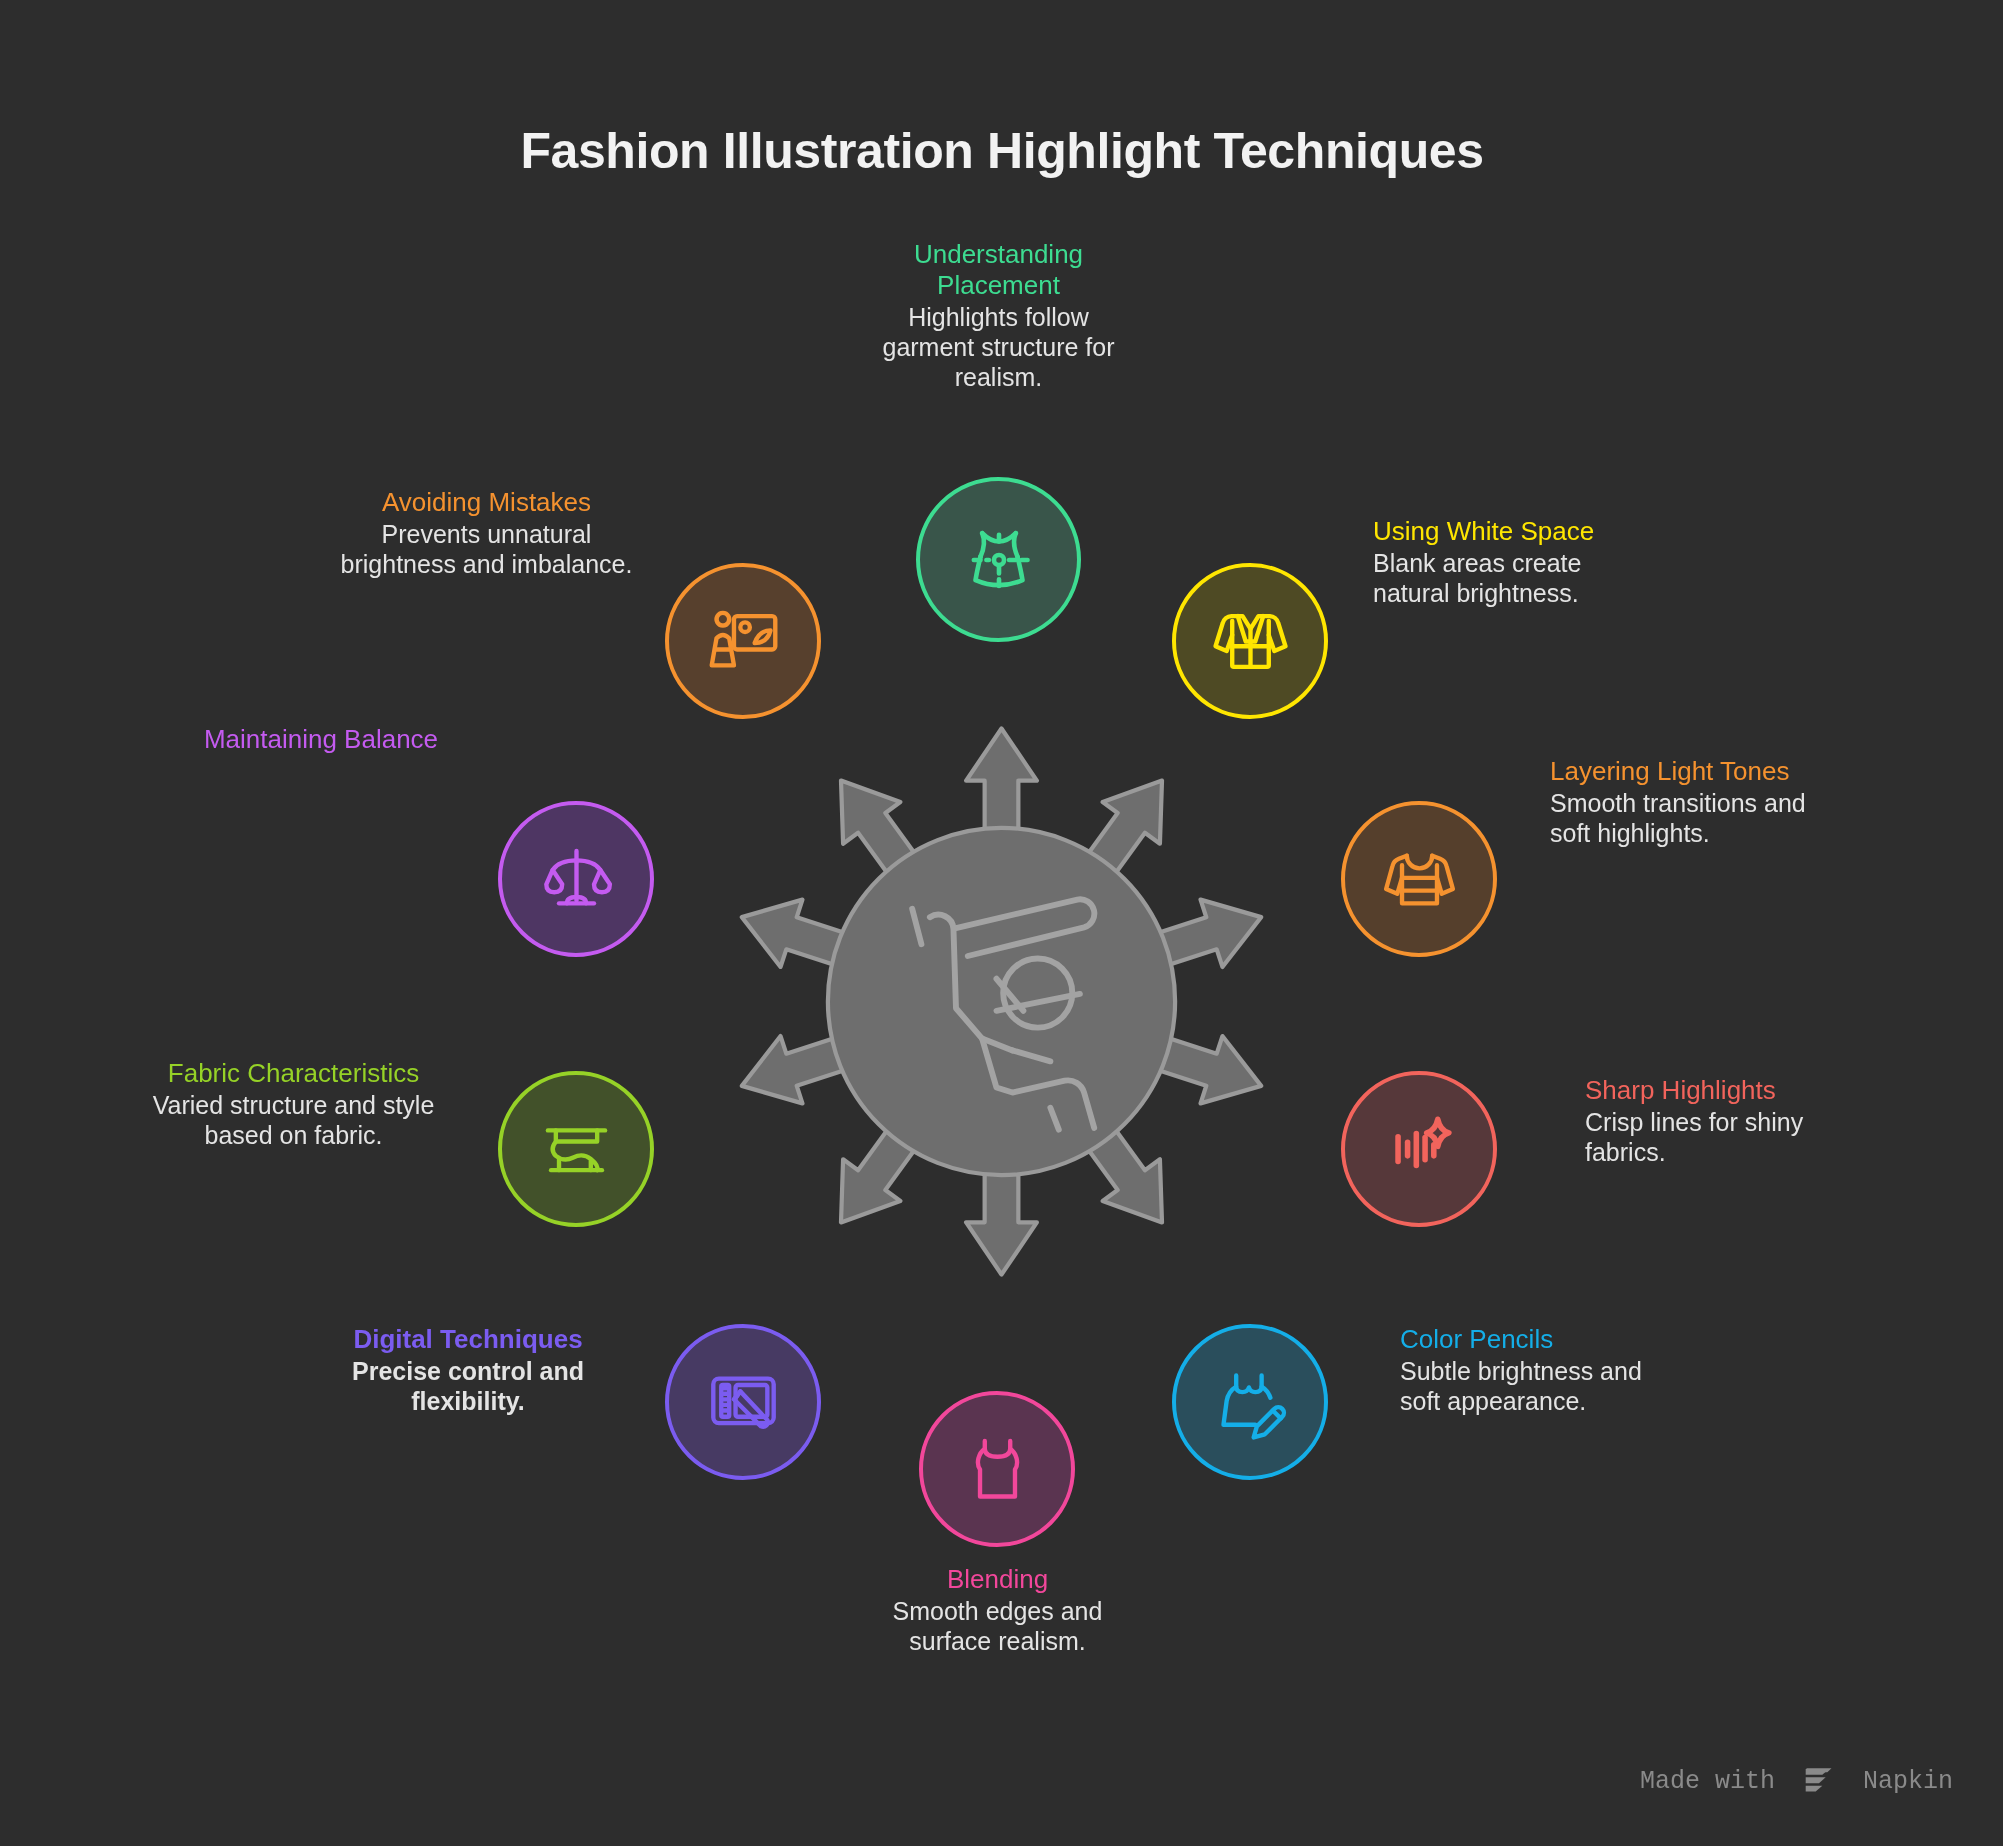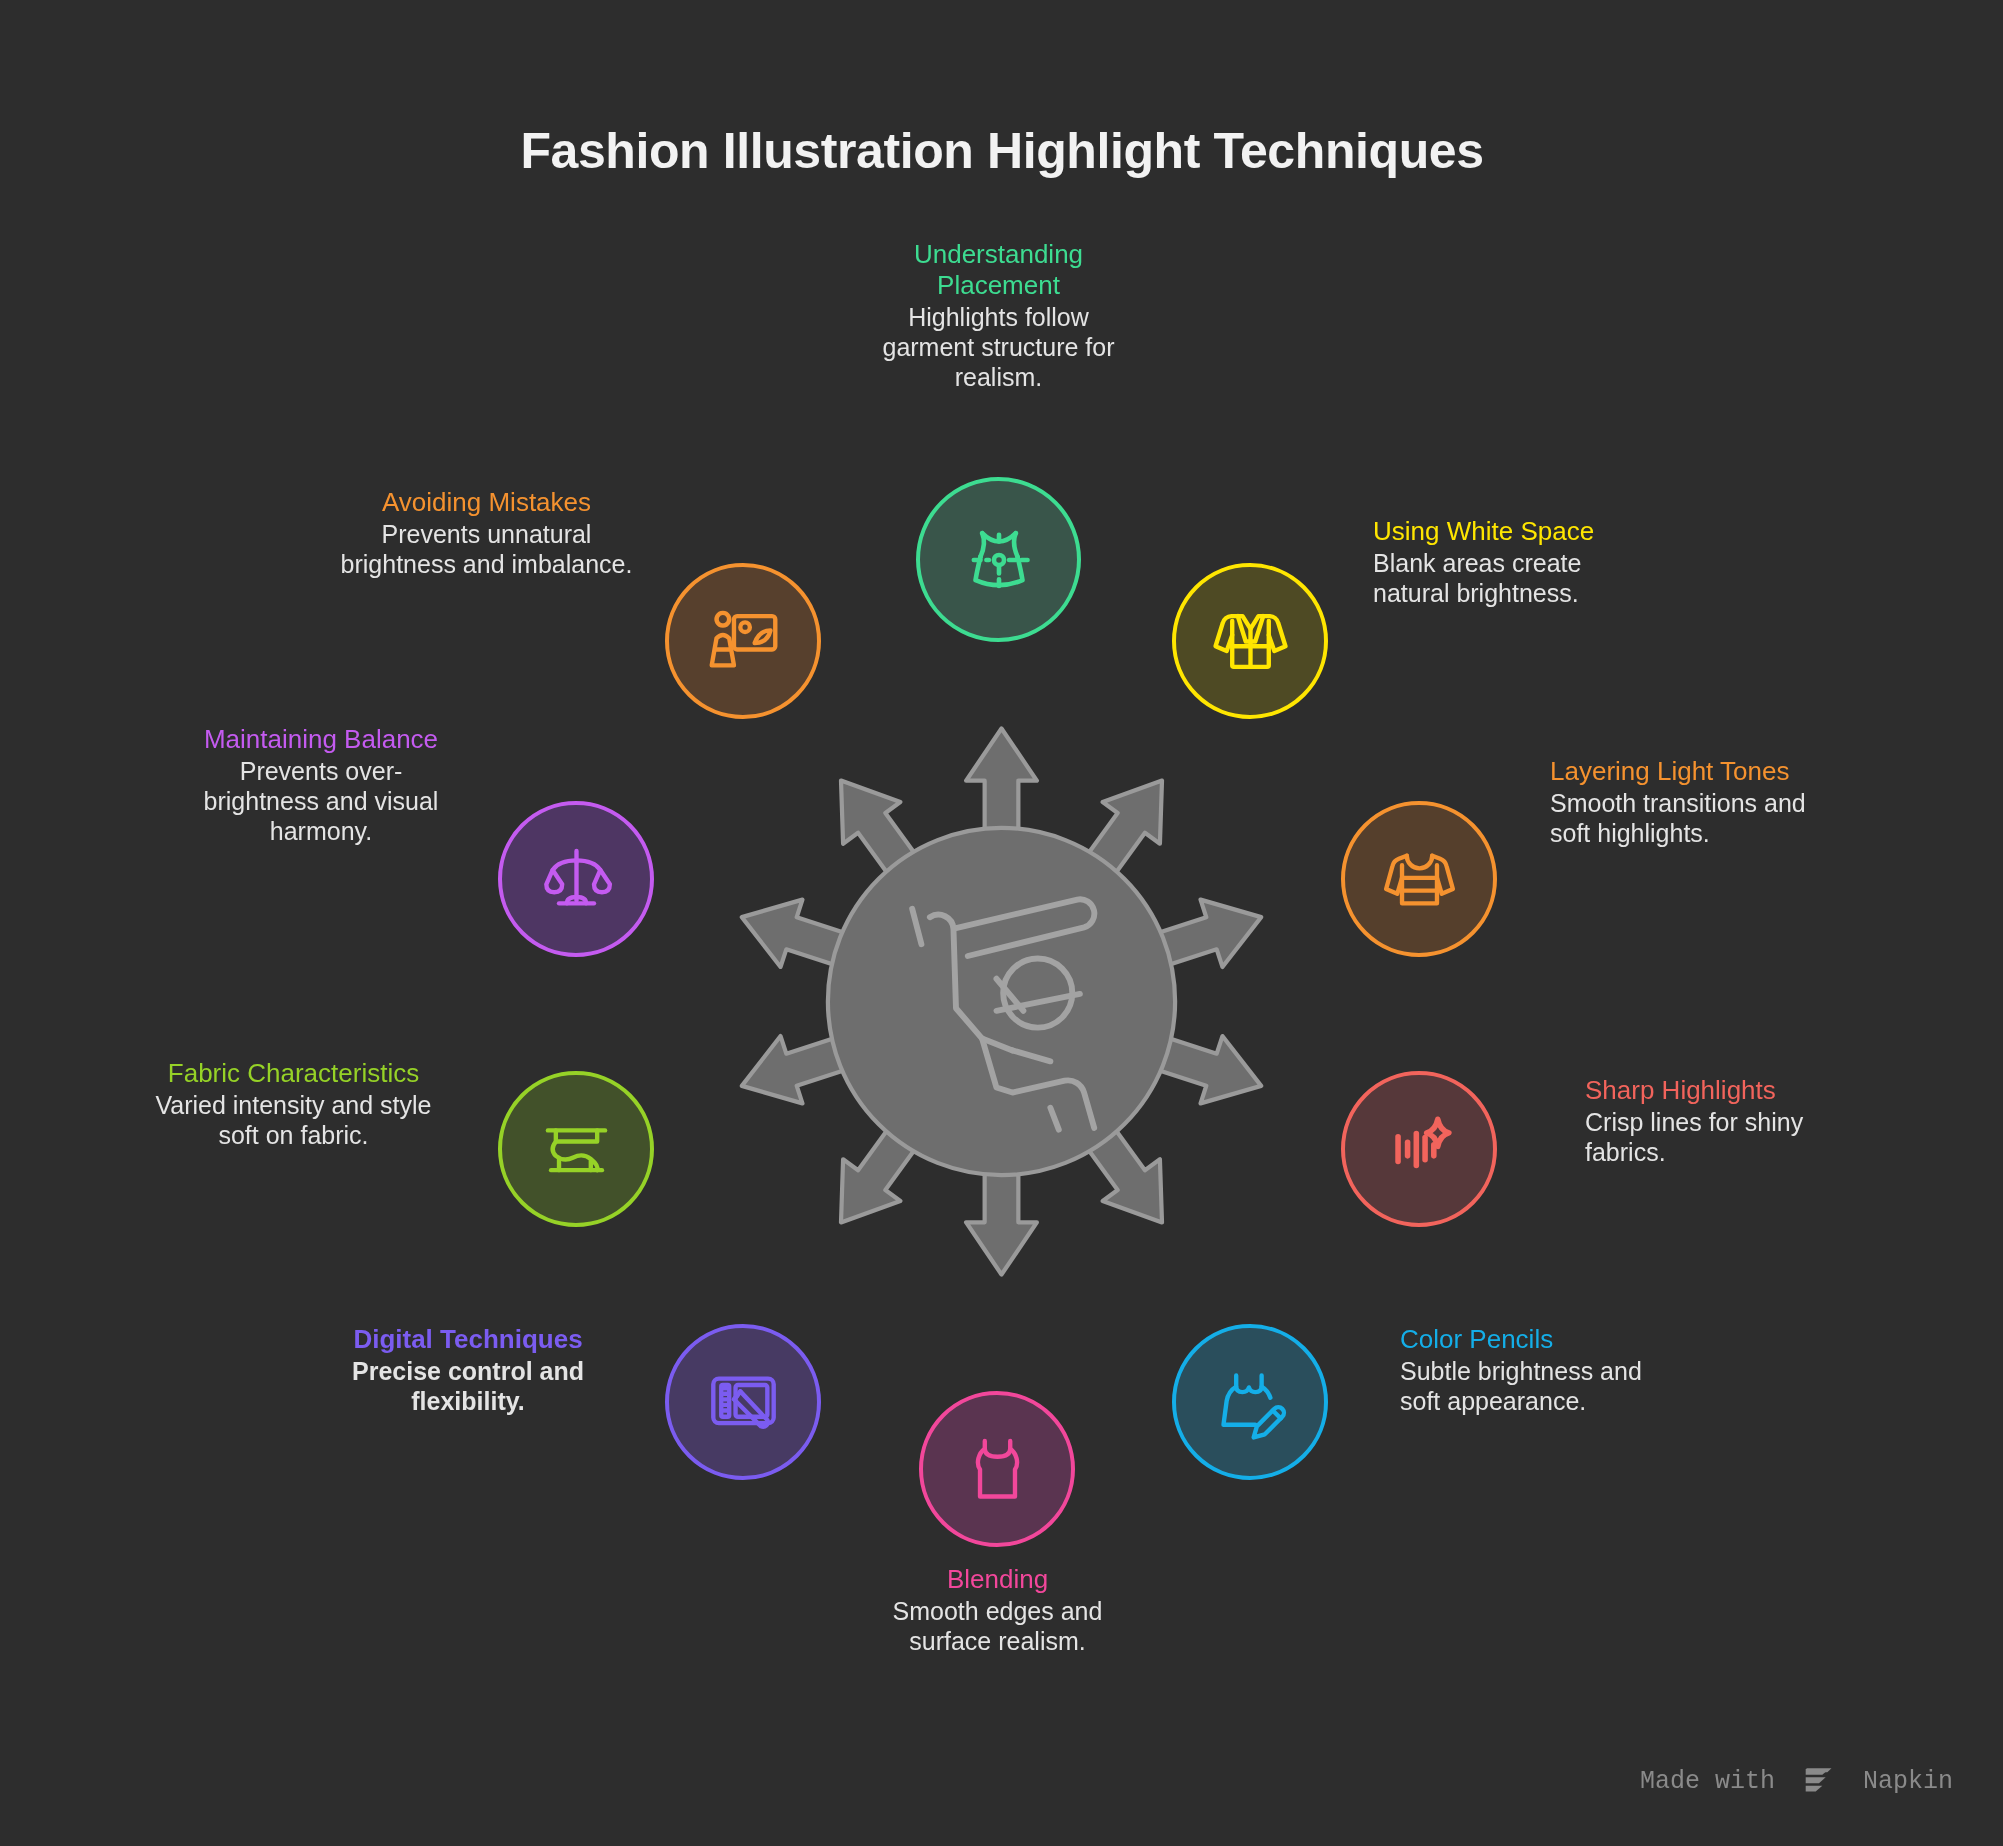--- a/index.html
+++ b/index.html
@@ -263,37 +263,36 @@
       <path d="M20 32 L92 32"></path>
       <path d="M30 32 L30 46 L82 46 L82 32"></path>
       <path d="M30 46 q-8 10 0 18 q10 8 22 2 q12 -6 22 2 q10 8 8 14"></path>
       <path d="M24 82 L88 82"></path>
       <path d="M34 68 L34 82"></path>
       <path d="M74 70 L74 82"></path>
     </svg>
   </div>
   <div class="label ta-right" style="left:152px; top:1058px; width:283px;">
     <span class="lbl-title" style="color:#96d227">Fabric Characteristics</span>
-    <span class="lbl-desc">Varied intensity and style soft on fabric.</span>
+    <span class="lbl-desc">Varied structure and style based on fabric.</span>
   </div>
 
   <div class="node" style="left:498px; top:801px; width:156px; height:156px; border:4.2px solid #c45bf0; background:#4e3663;">
     <svg width="89" height="89" viewBox="0 0 112 112" fill="none" stroke="#c45bf0" stroke-width="5.5" stroke-linecap="round" stroke-linejoin="round">
       <path d="M56 20 L56 34"></path>
       <path d="M26 44 q8 -12 30 -12 q22 0 30 12"></path>
       <path d="M56 34 L56 82"></path>
       <path d="M34 86 L78 86"></path>
       <path d="M26 44 L18 62 q0 10 10 10 q10 0 10 -10 Z" fill="none"></path>
       <path d="M86 44 L78 62 q0 10 10 10 q10 0 10 -10 Z" fill="none"></path>
       <path d="M44 86 q0 -8 12 -8 q12 0 12 8"></path>
     </svg>
   </div>
   <div class="label ta-right" style="left:187px; top:724px; width:268px;">
     <span class="lbl-title" style="color:#c45bf0">Maintaining Balance</span>
-    <span class="lbl-desc">Prevents over-brightness and visual harmony.</span>
   </div>
 
   <div class="node" style="left:665px; top:563px; width:156px; height:156px; border:4.2px solid #f5922f; background:#57402d;">
     <svg width="89" height="89" viewBox="0 0 112 112" fill="none" stroke="#f5922f" stroke-width="5.5" stroke-linecap="round" stroke-linejoin="round">
       <rect x="44" y="24" width="52" height="42" rx="4"></rect>
       <circle cx="58" cy="38" r="6"></circle>
       <path d="M70 58 q6 -16 20 -16 q-4 16 -20 16 Z"></path>
       <path d="M30 36 a8 8 0 1 1 0.1 0"></path>
       <path d="M22 52 q8 -8 16 0 l6 34 L16 86 Z"></path>
       <path d="M22 66 L38 66"></path>

